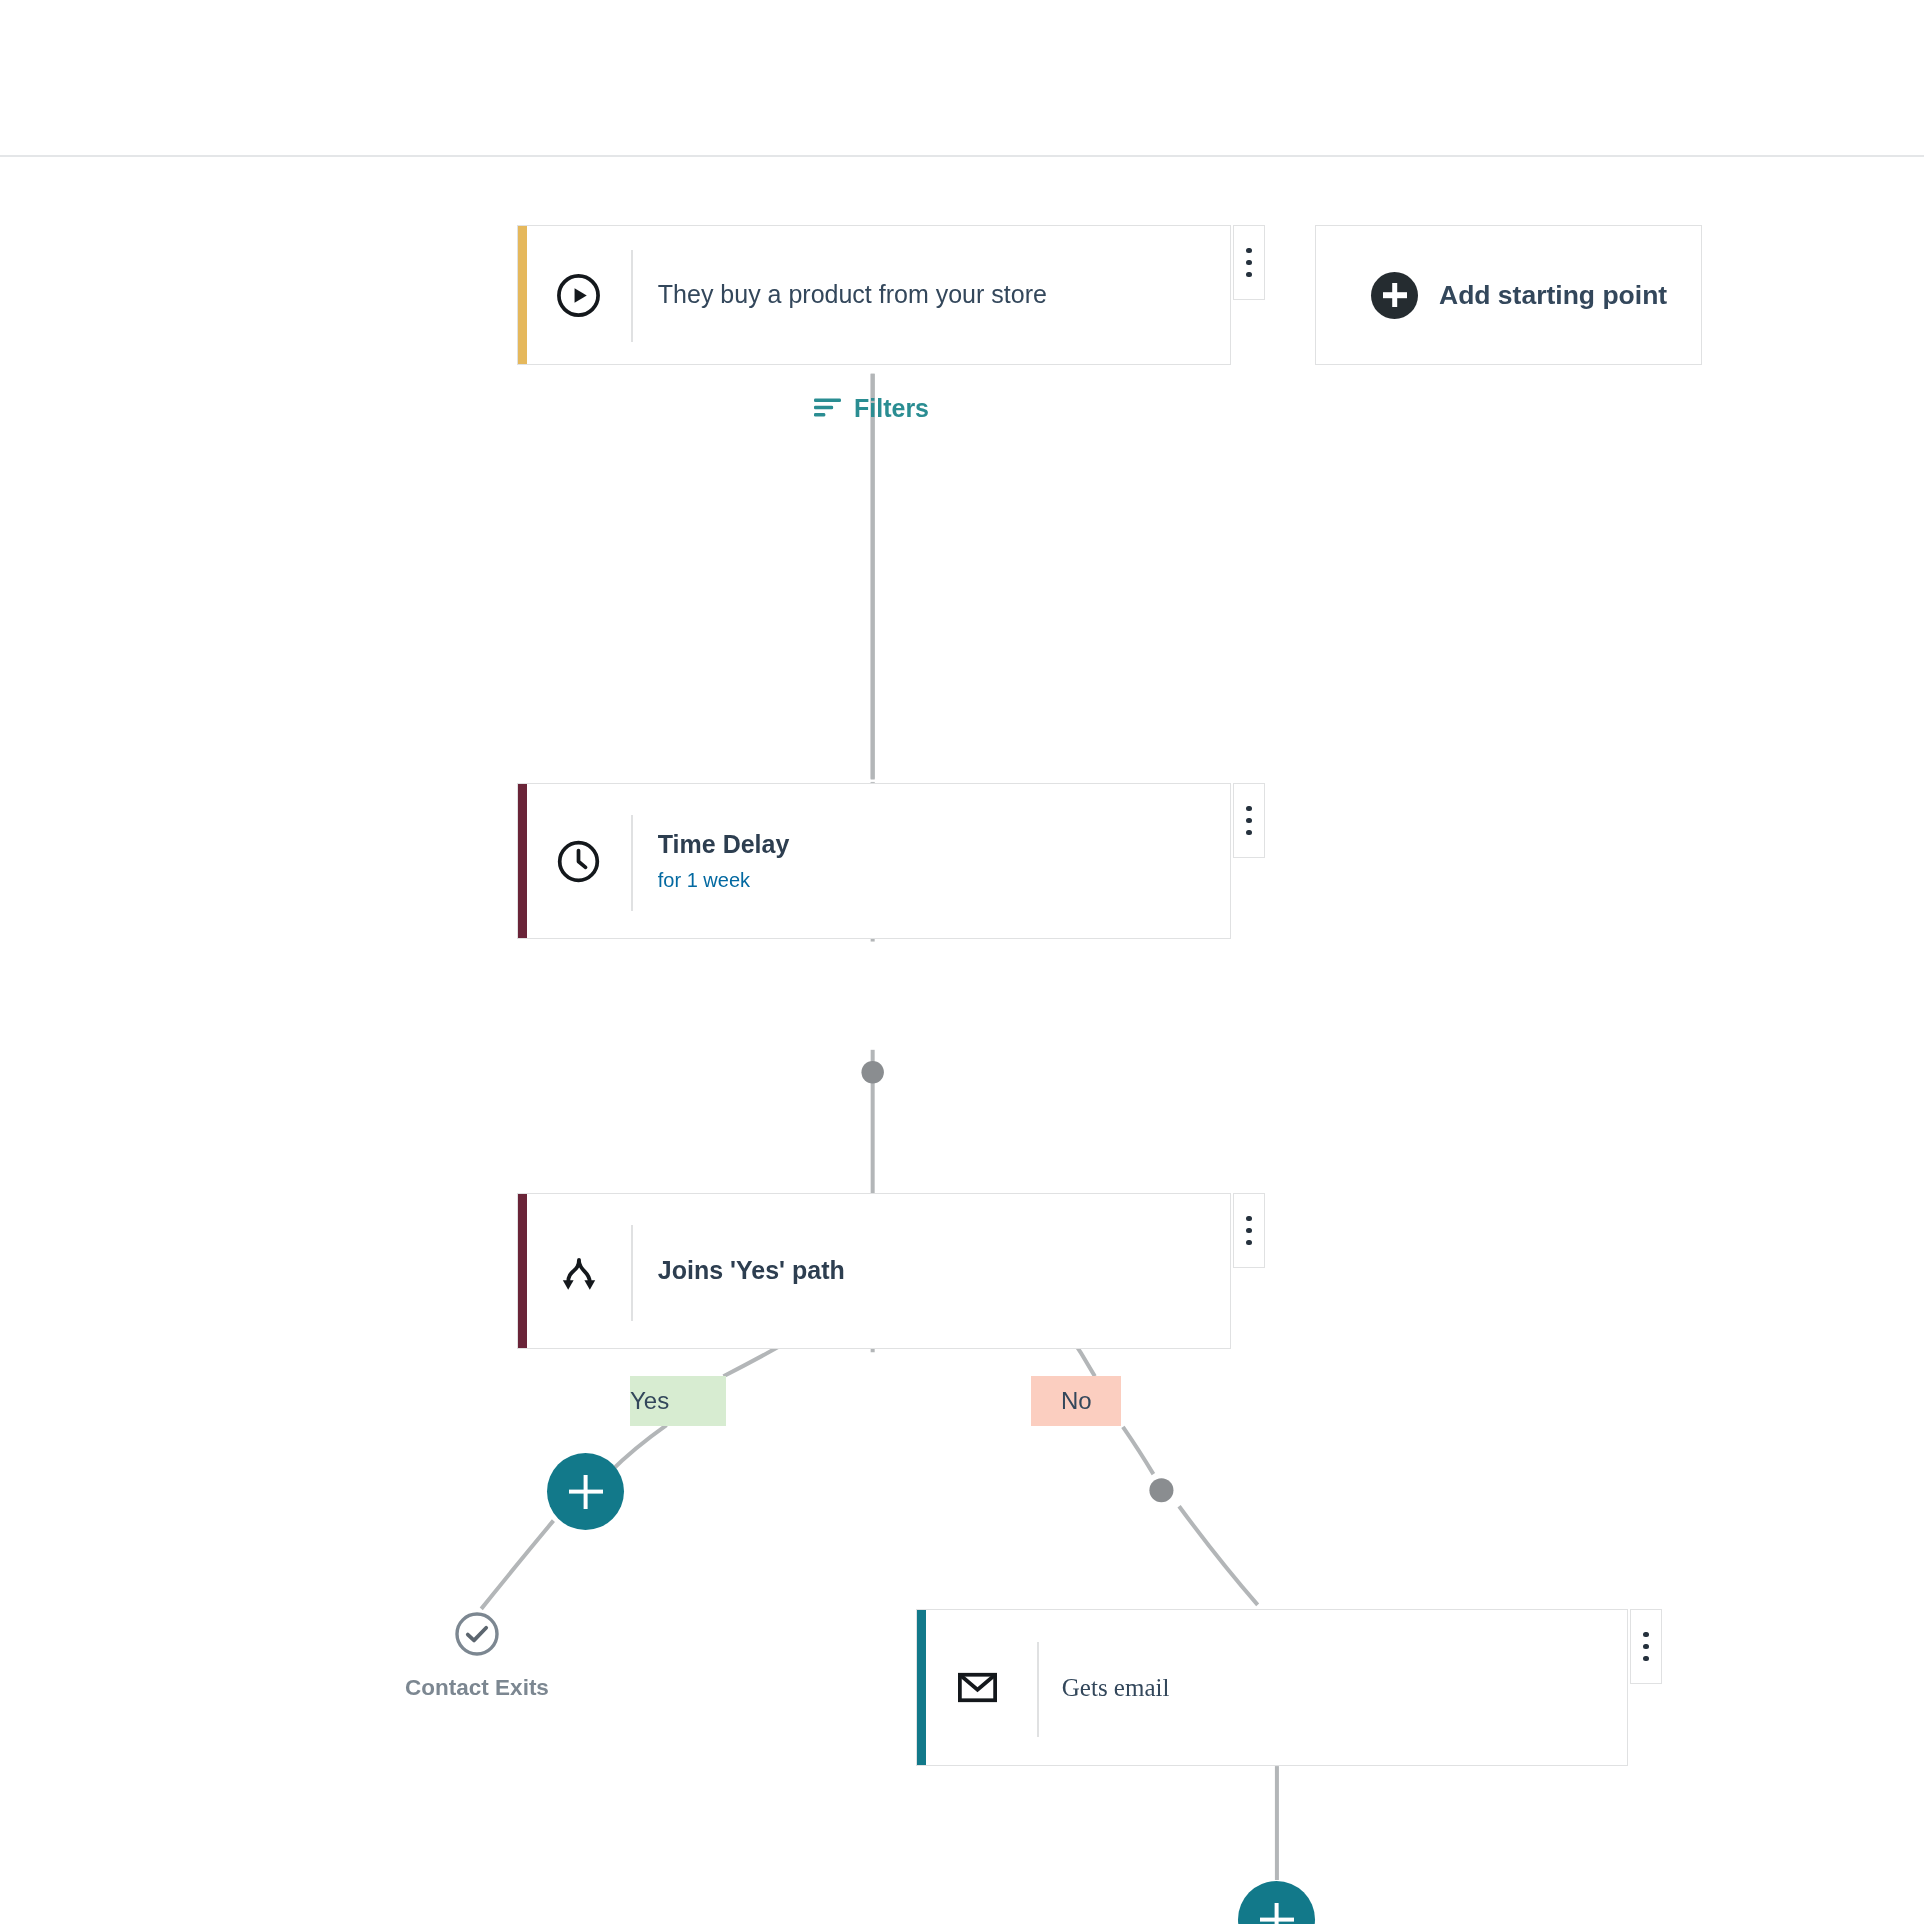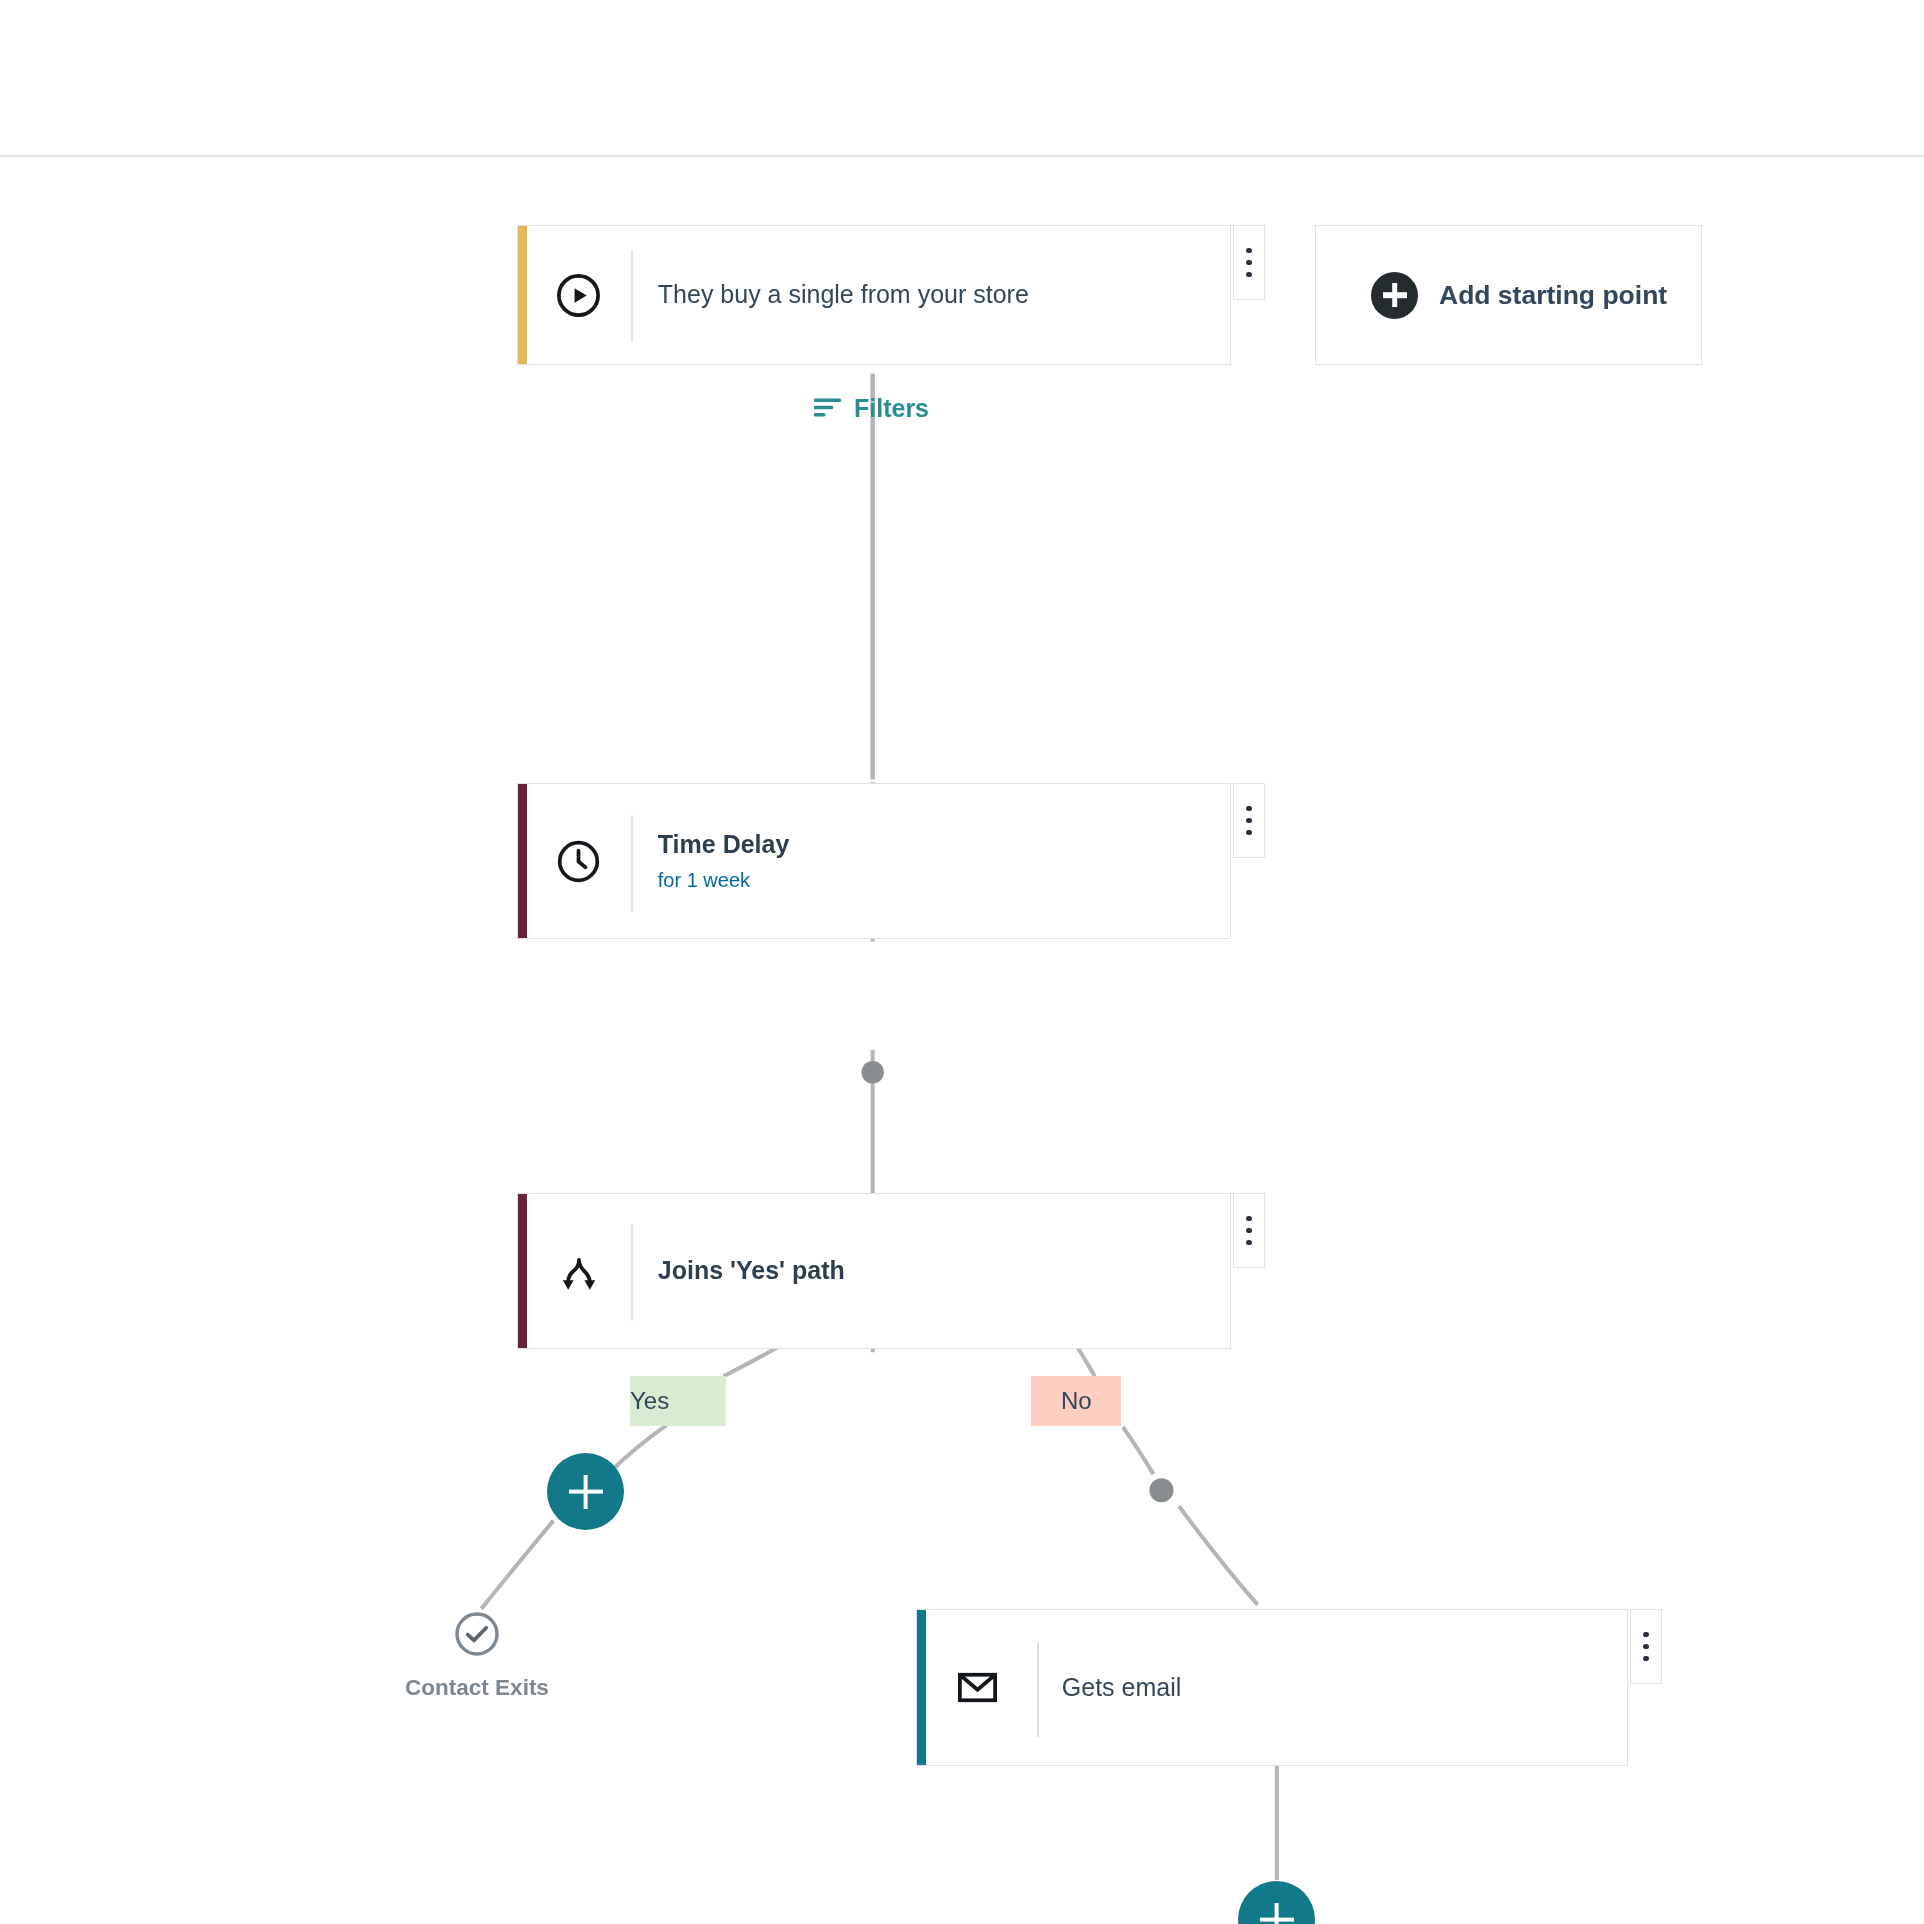--- a/index.html
+++ b/index.html
@@ -261,21 +261,21 @@
   <div class="node" id="node-trigger" style="left:517px; top:68px; width:714px; height:140px;">
     <div class="accent" style="background:#e5b85c;"></div>
     <div class="node-icon">
       <svg width="47" height="47" viewBox="0 0 24 24" aria-hidden="true">
         <circle cx="12" cy="12" r="10" fill="none" stroke="#14181c" stroke-width="1.9"></circle>
         <path d="M10 8.3 L16.2 12 L10 15.7 Z" fill="#14181c"></path>
       </svg>
     </div>
     <div class="divider-v" style="left:113px; top:24px; height:92px;"></div>
     <div class="node-body">
-      <div class="node-title">They buy a single from your store</div>
+      <div class="node-title">They buy a product from your store</div>
     </div>
   </div>
   <div class="kebab" style="left:1233px; top:68px;">
     <i></i>
       <i></i>
       <i></i>
   </div>
 
   <div id="add-starting-point" style="left:1315px; top:68px; width:387px; height:140px;">
     <span class="plus-dark"></span>
@@ -350,21 +350,21 @@
   <div id="contact-exits" style="left:389px; top:1453px; width:176px;">
     <span>
       <svg width="48" height="48" viewBox="0 0 24 24" aria-hidden="true">
         <circle cx="12" cy="12" r="10" fill="none" stroke="#7c8791" stroke-width="1.7"></circle>
         <path d="M7.4 12.3 L10.5 15.2 L16.6 8.9" fill="none" stroke="#5c666f" stroke-width="1.9" stroke-linecap="round" stroke-linejoin="round"></path>
       </svg>
     </span>
     <span class="ce-label">Contact Exits</span>
   </div>
 
-  <div class="node" id="node-gets-email" style="left:916px; top:1452px; width:712px; height:157px;">
+  <div class="node" id="node-gets-email" style="left:916px; top:1452px; width:712px; height:157px;font-family:Liberation Serif, serif;">
     <div class="accent" style="background:#12798a;"></div>
     <div class="node-icon">
       <svg width="45" height="45" viewBox="0 0 24 24" aria-hidden="true">
         <rect x="2.6" y="5.2" width="18.8" height="13.6" fill="none" stroke="#14181c" stroke-width="2"></rect>
         <path d="M2.6 5.2 L12 13.2 L21.4 5.2" fill="none" stroke="#14181c" stroke-width="2"></path>
       </svg>
     </div>
     <div class="divider-v" style="left:120px; top:32px; height:95px;"></div>
     <div class="node-body" style="padding-left:32px;">
       <div class="node-title">Gets email</div>

